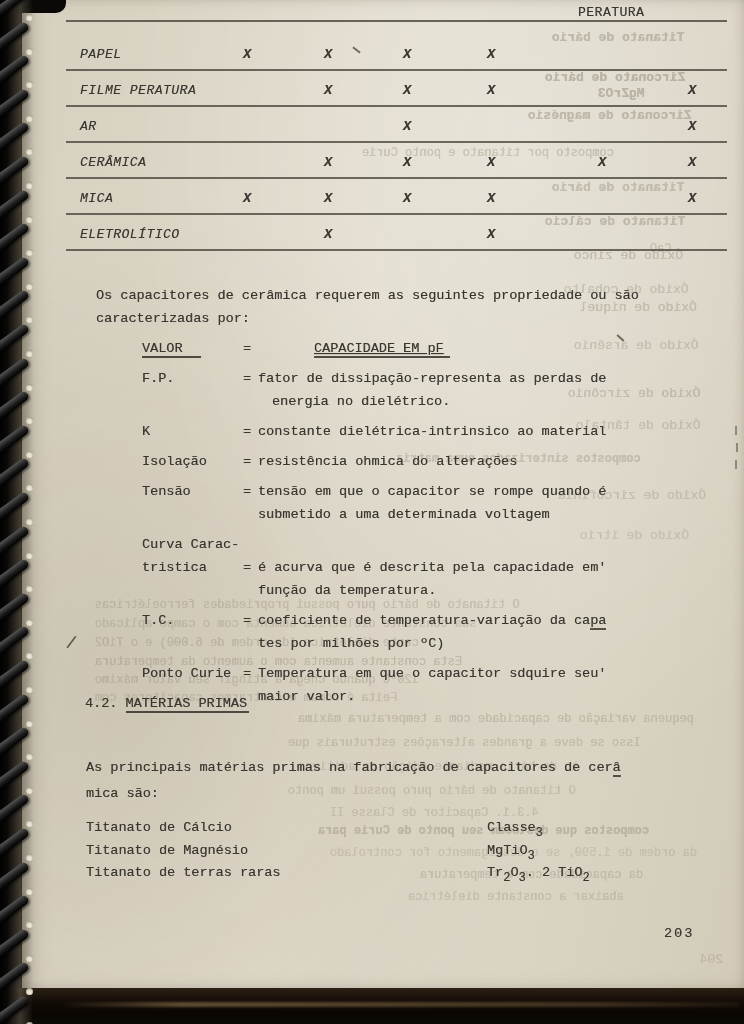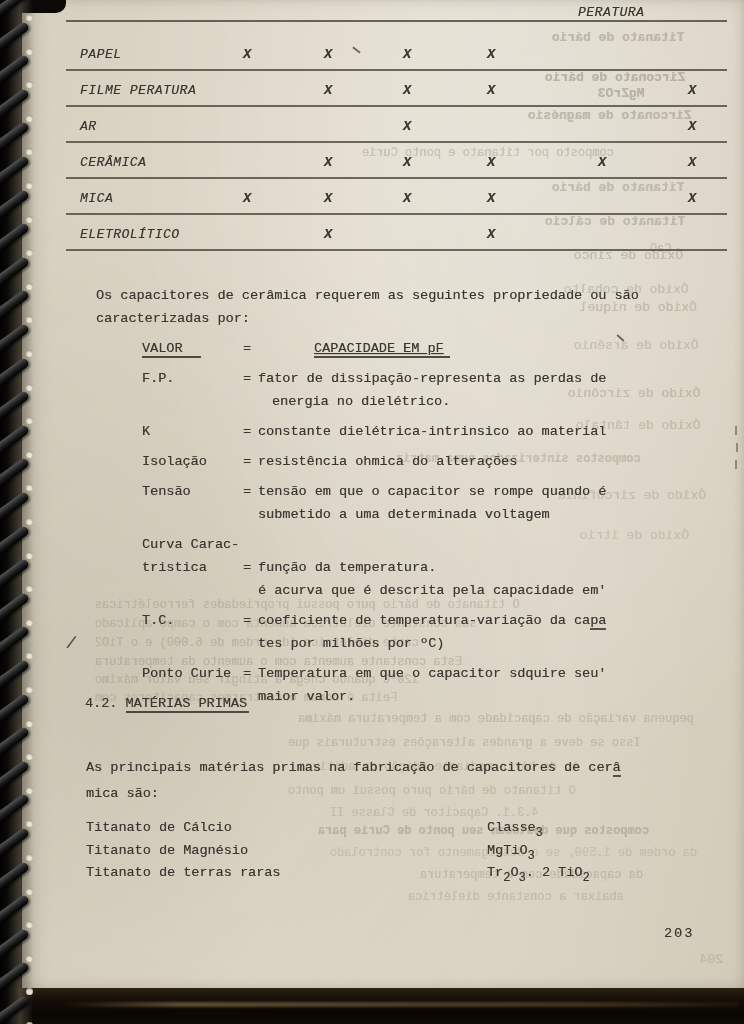--- a/index.html
+++ b/index.html
@@ -33,21 +33,21 @@
   
   .ink{color:#393630;text-shadow:.3px .3px .4px rgba(35,32,27,.45);}
   .txt{position:absolute;z-index:3;}
   
   .ttable{position:absolute;left:66px;top:20px;width:661px;z-index:3;
           border-top:2px solid rgba(72,68,58,.8);}
   .trow{position:relative;height:34px;border-bottom:2px solid rgba(72,68,58,.78);}
   .trow.first{height:47px;}
   .tlabel{position:absolute;left:14px;bottom:7px;font-size:13px;font-style:italic;letter-spacing:.5px;}
   .xmark{position:absolute;bottom:7px;font-size:13.5px;font-style:italic;font-weight:bold;}
-  .theader{position:absolute;left:578px;top:5px;font-size:13px;font-style:italic;letter-spacing:.5px;z-index:3;}
+  .theader{position:absolute;left:578px;top:5px;font-size:13px;letter-spacing:.5px;z-index:3;}
   
   .intro{position:absolute;left:96px;top:284px;font-size:13.5px;line-height:23px;white-space:pre;}
   
   .defs{position:absolute;left:142px;top:337px;font-size:13.5px;z-index:3;}
   .defrow{display:grid;grid-template-columns:101px 15px auto;line-height:23px;margin-bottom:7px;}
   .term,.eq,.dlines{white-space:pre;}
   .off1{padding-top:23px;}
   .u{border-bottom:2px solid rgba(52,49,42,.85);padding-right:18px;}
   u{text-decoration:none;border-bottom:2px solid rgba(52,49,42,.8);}
   .dline.udef span{border-bottom:2px solid rgba(52,49,42,.85);padding-right:6px;text-decoration:underline;}
@@ -184,21 +184,21 @@
         <div class="dlines"><div class="dline">resistência ohmica do alterações</div></div>
       </div>
       <div class="defrow">
         <div class="term"><span>Tensão</span></div>
         <div class="eq">=</div>
         <div class="dlines"><div class="dline">tensão em que o capacitor se rompe quando é</div><div class="dline">submetido a uma determinada voltagem</div></div>
       </div>
       <div class="defrow">
         <div class="term"><span>Curva Carac-</span><div>tristica</div></div>
         <div class="eq off1">=</div>
-        <div class="dlines off1"><div class="dline">função da temperatura.</div><div class="dline">é acurva que é descrita pela capacidade em'</div></div>
+        <div class="dlines off1"><div class="dline">é acurva que é descrita pela capacidade em'</div><div class="dline">função da temperatura.</div></div>
       </div>
       <div class="defrow">
         <div class="term"><span>T.C.</span></div>
         <div class="eq">=</div>
         <div class="dlines"><div class="dline">coeficiente de temperatura-variação da ca<u>pa</u></div><div class="dline">tes por milhões por ºC)</div></div>
       </div>
       <div class="defrow">
         <div class="term"><span>Ponto Curie</span></div>
         <div class="eq">=</div>
         <div class="dlines"><div class="dline">Temperatura em que o capacitor sdquire seu'</div><div class="dline">maior valor.</div></div>

